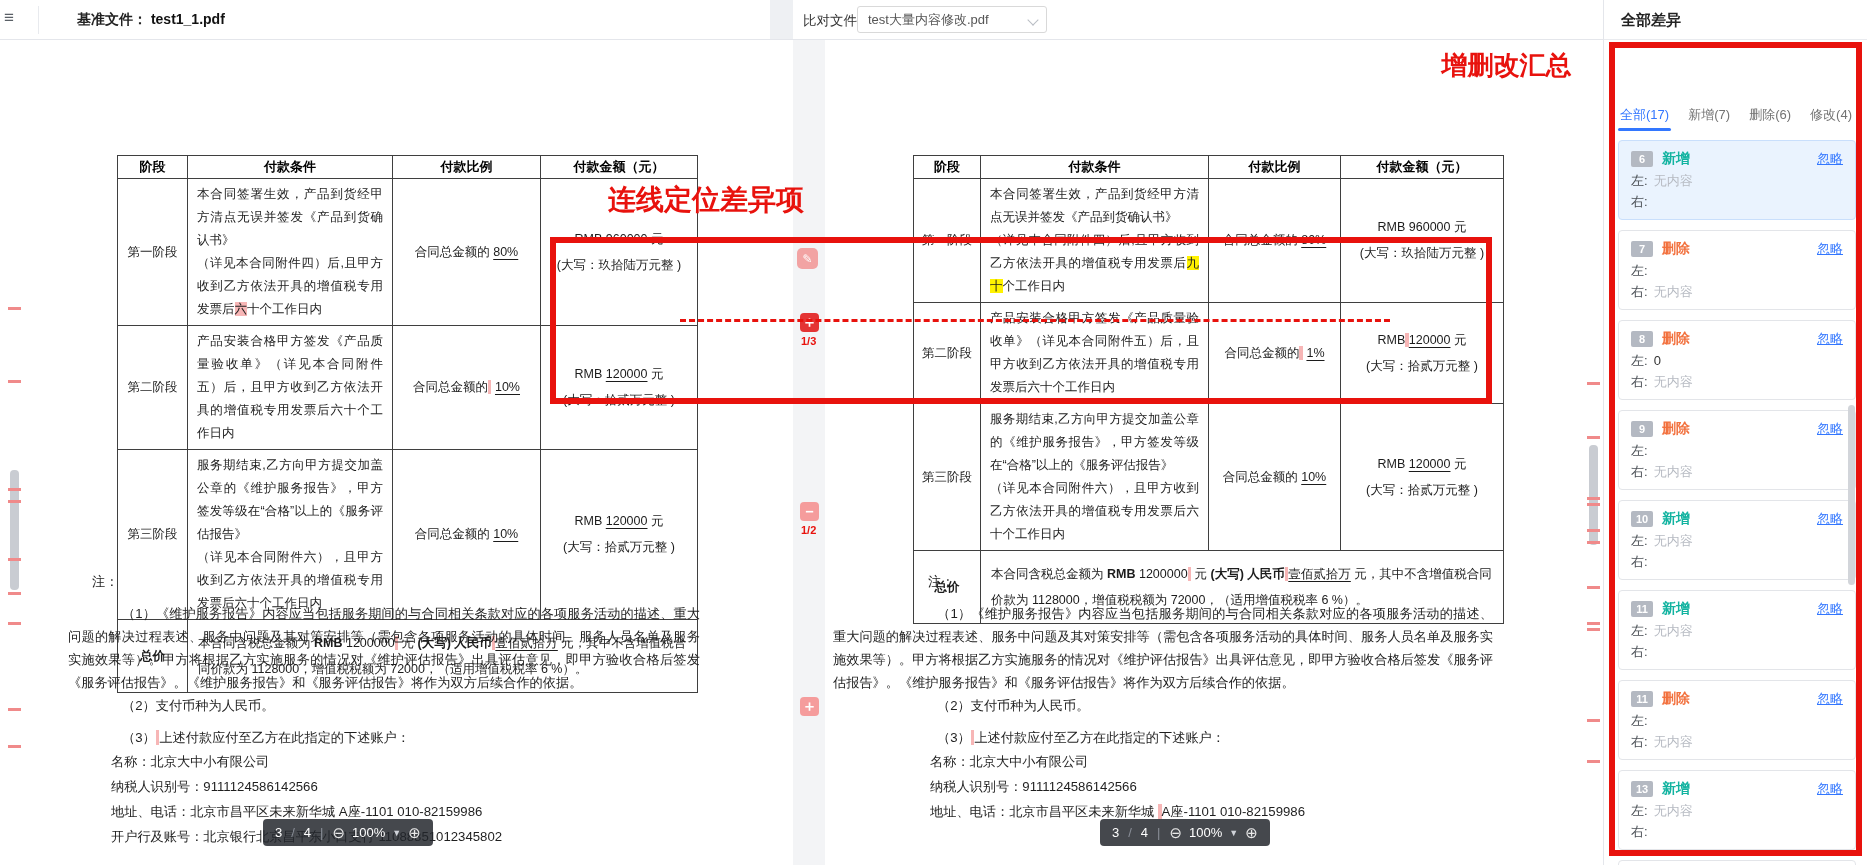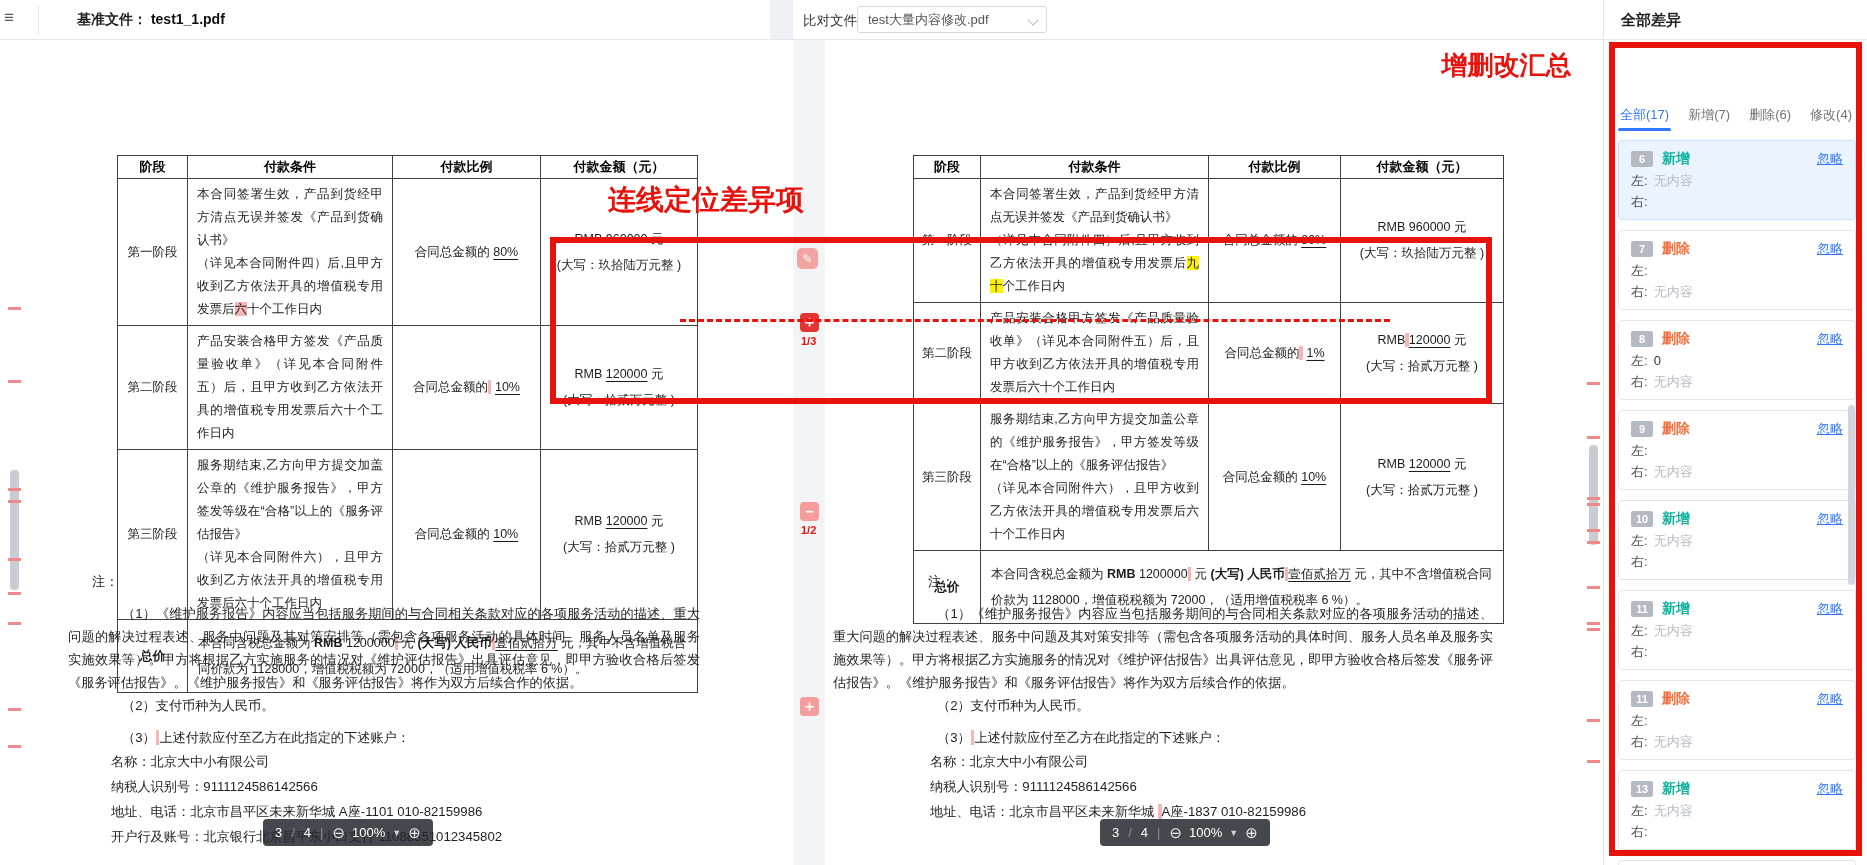--- a/index.html
+++ b/index.html
@@ -248,21 +248,21 @@
           </tr>
         </tbody>
       </table>
     <div class="notes">
         <div class="note-head nh-r">注：</div>
         <p class="para p-r "><span>（1）《维护服务报告》内容应当包括服务期间的与合同相关条款对应的各项服务活动的描述、重大问题的解决过程表述、服务中问题及其对策安排等（需包含各项服务活动的具体时间、服务人员名单及服务实施效果等）。甲方将根据乙方实施服务的情况对《维护评估报告》出具评估意见，即甲方验收合格后签发《服务评估报告》。《维护服务报告》和《服务评估报告》将作为双方后续合作的依据。</span></p>
         <p class="para p-r mt12"><span>（2）支付币种为人民币。</span></p>
         <p class="para p-r mt9"><span>（3）</span><span class="hl-pink">&nbsp;</span><span>上述付款应付至乙方在此指定的下述账户：</span></p>
         <div class="acct acct-r acct1"><span>名称：北京大中小有限公司</span></div>
         <div class="acct acct-r"><span>纳税人识别号：9111124586142566</span></div>
-        <div class="acct acct-r"><span>地址、电话：北京市昌平区未来新华城 </span><span class="hl-pink">&nbsp;</span><span>A座-1837 010-82159986</span></div>
+        <div class="acct acct-r"><span>地址、电话：北京市昌平区未来新华城 </span><span class="hl-pink">&nbsp;</span><span>A座-1101 010-82159986</span></div>
       </div>
   </div>
 
   <div class="vstrip vs-right">
     <div class="vthumb" style="top:400px;height:100px;"></div>
     <div class="vtick" style="top:337px"></div>
     <div class="vtick" style="top:391px"></div>
     <div class="vtick" style="top:452px"></div>
     <div class="vtick" style="top:458px"></div>
     <div class="vtick" style="top:484px"></div>

